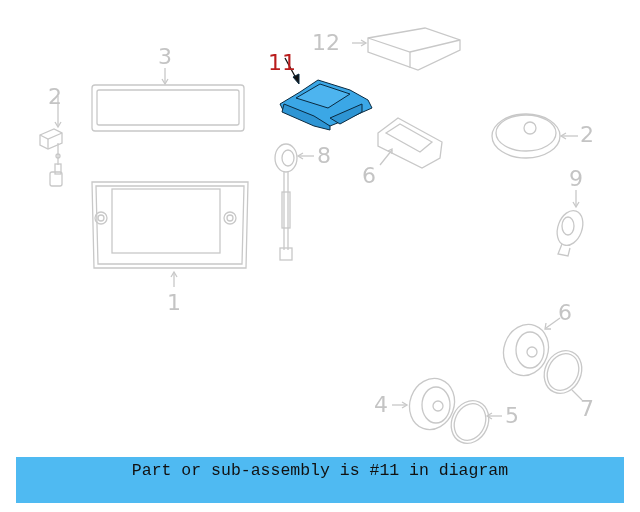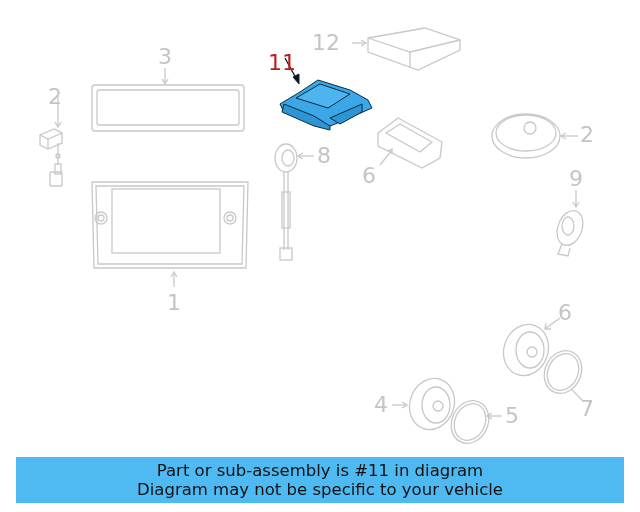--- a/index.html
+++ b/index.html
@@ -1,21 +1,21 @@
 <!DOCTYPE html>
 <html><head>
 <meta charset="utf-8">
 <style>
   html, body { margin:0; padding:0; background:#fff; }
   body { width:640px; height:512px; position:relative; overflow:hidden; font-family:"DejaVu Sans", sans-serif; }
   #diagram { position:absolute; left:0; top:0; width:640px; height:512px; }
   .callout { position:absolute; font-size:22px; color:#c4c4c4; font-family:"DejaVu Sans", sans-serif; line-height:1; }
   .callout.active { color:#b91c1c; }
   .banner { position:absolute; left:16px; top:457px; width:608px; height:46px; background:#4fbaf2; text-align:center; color:#111; font-size:16.5px; line-height:19px; padding-top:4px; box-sizing:border-box; }
-  .banner div { white-space:nowrap; }
+  .banner div { white-space:nowrap;font-family:Liberation Mono, monospace; }
 </style>
 </head>
 <body>
 
 <div id="diagram">
   <svg width="640" height="512" viewBox="0 0 640 512">
     <g fill="none" stroke="#c8c8c8" stroke-width="1.3">
 
       <g>
         <rect x="92" y="85" width="152" height="46" rx="3"></rect>
@@ -138,14 +138,13 @@
   <div class="callout" style="left:317px;top:145px;">8</div>
   <div class="callout" style="left:569px;top:168px;">9</div>
   <div class="callout" style="left:580px;top:124px;">2</div>
   <div class="callout active" style="left:268px;top:52px;">11</div>
   <div class="callout" style="left:312px;top:32px;">12</div>
   <div class="callout" style="left:362px;top:165px;">6</div>
 </div>
 
 <div class="banner">
   <div>Part or sub-assembly is #11 in diagram</div>
-  <div>Diagram may not be specific to your vehicle</div>
 </div>
 
 </body></html>

